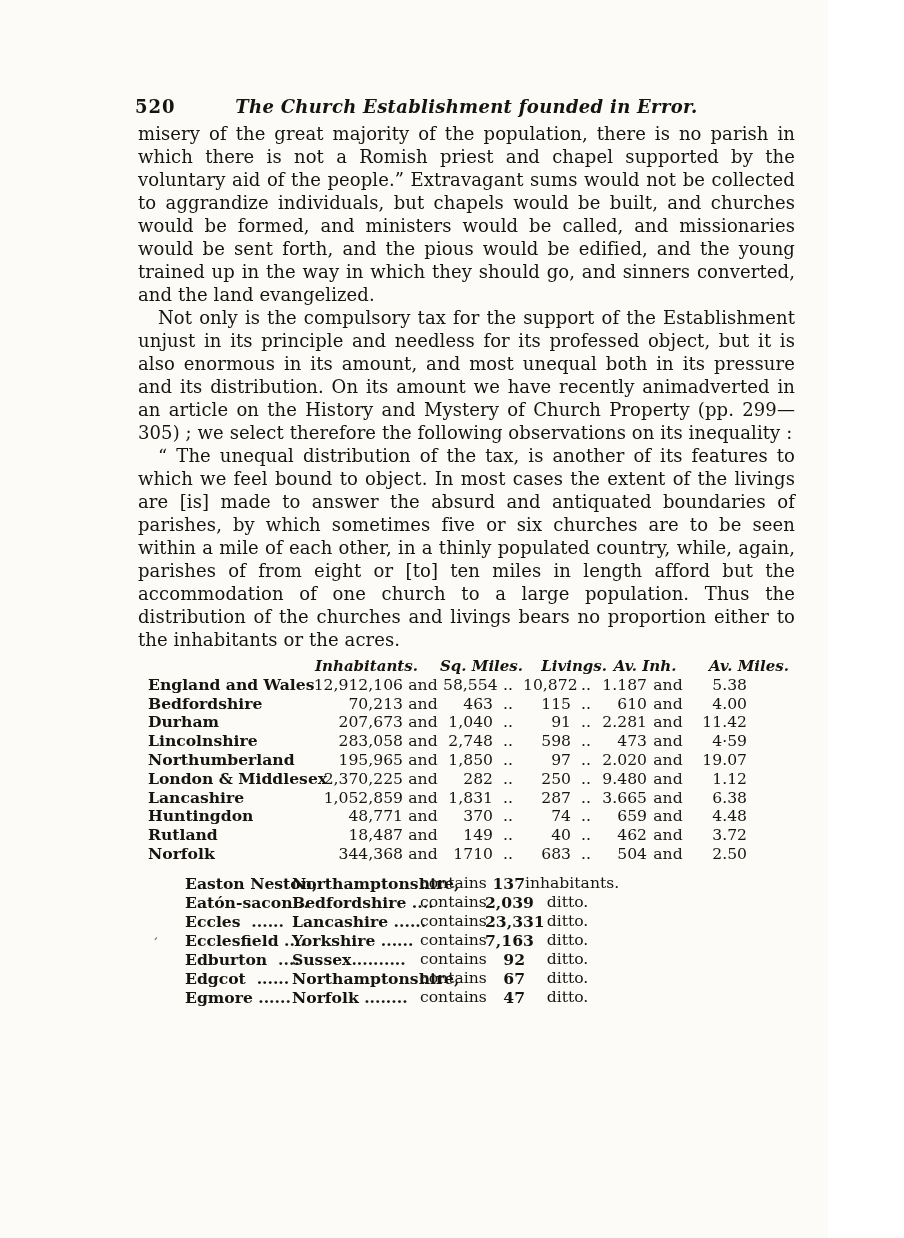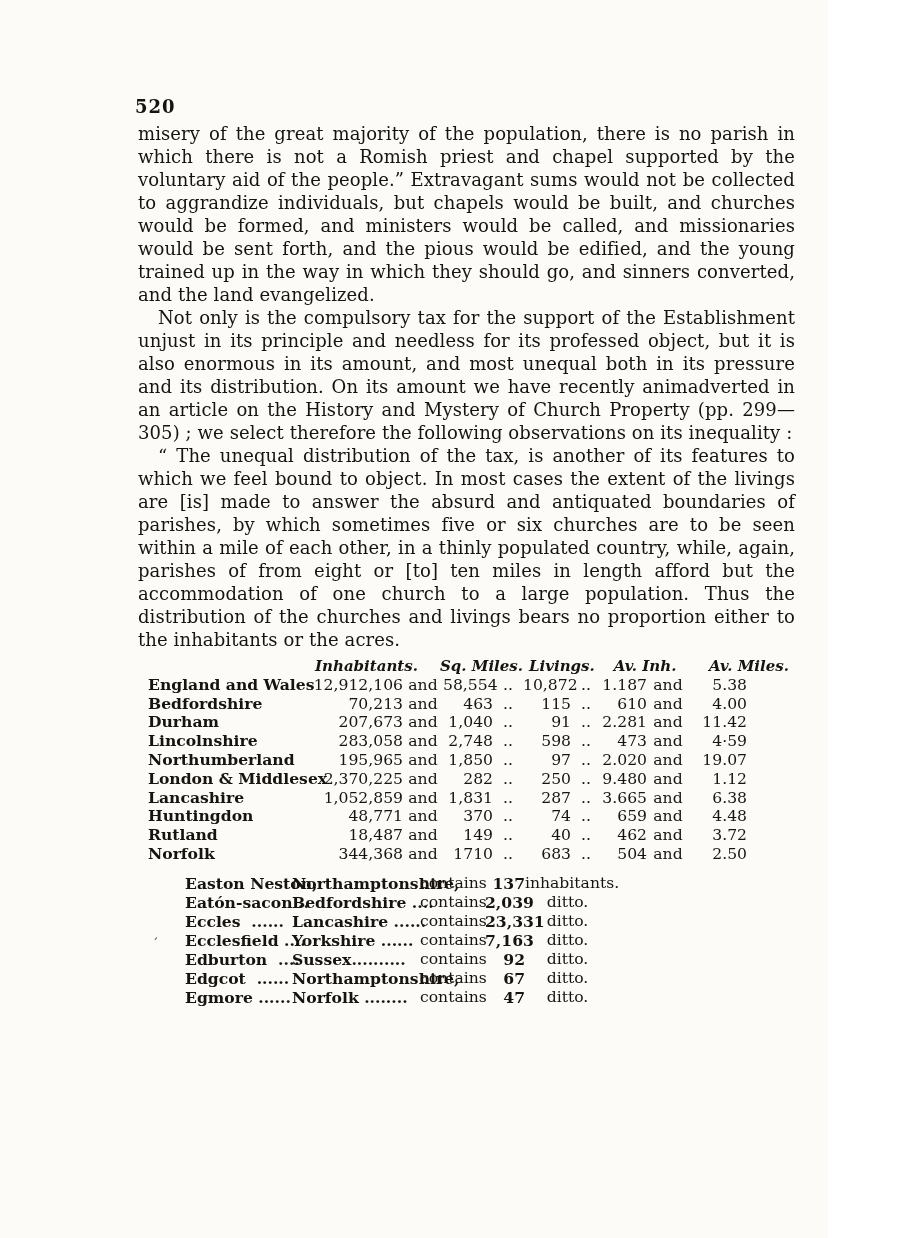--- a/index.html
+++ b/index.html
@@ -60,21 +60,21 @@
   }
   .t1-head, .t1-row {
     display: grid;
     grid-template-columns: 150px 105px 40px 50px 30px 48px 30px 46px 42px 58px;
     line-height: 18.8px;
     white-space: nowrap;
   }
   .t1-head { font-style: italic; font-size: 15px; font-weight: bold; }
   .h-inh { grid-column: 2; text-align: center; transform: translateX(16px); }
   .h-sqm { grid-column: 3 / 6; text-align: right; }
-  .h-liv { grid-column: 6 / 8; text-align: left; transform: translateX(6px); }
+  .h-liv { grid-column: 6 / 8; text-align: right; transform: translateX(6px); }
   .h-avi { grid-column: 8 / 10; text-align: center; }
   .h-avm { grid-column: 10; text-align: right; transform: translateX(20px); }
   .t1-name { font-weight: bold; }
   .t1-num { text-align: right; }
   .t1-sep { text-align: center; }
 
   
   .t2 {
     margin-top: 10px;
     margin-left: 47px;
@@ -100,20 +100,21 @@
   }
 </style>
 </head>
 <body>
 
 <div class="page">
   <div class="content">
 
     <div class="pagehead">
       <span class="page-num">520</span>
+      <div class="running-title">The Church Establishment founded in Error.</div>
     </div>
 
     <p class="body-par p1">misery of the great majority of the population, there is no parish in which there is not a Romish priest and chapel supported by the voluntary aid of the people.”   Extravagant sums would not be collected to aggrandize individuals, but chapels would be built, and churches would be formed, and ministers would be called, and missionaries would be sent forth, and the pious would be edified, and the young trained up in the way in which they should go, and sinners converted, and the land evangelized.</p>
     <p class="body-par indent">Not only is the compulsory tax for the support of the Establishment unjust in its principle and needless for its professed object, but it is also enormous in its amount, and most unequal both in its pressure and its distribution.  On its amount we have recently animadverted in an article on the History and Mystery of Church Property (pp. 299—305) ; we select therefore the following observations on its inequality :</p>
     <p class="body-par indent p3">“ The unequal distribution of the tax, is another of its features to which we feel bound to object.  In most cases the extent of the livings are [is] made to answer the absurd and antiquated boundaries of parishes, by which sometimes five or six churches are to be seen within a mile of each other, in a thinly populated country, while, again, parishes of from eight or [to] ten miles in length afford but the accommodation of one church to a large population.  Thus the distribution of the churches and livings bears no proportion either to the inhabitants or the acres.</p>
 
     <div class="t1">
       <div class="t1-head">
         <span class="h-inh">Inhabitants.</span>
         <span class="h-sqm">Sq. Miles.</span>

